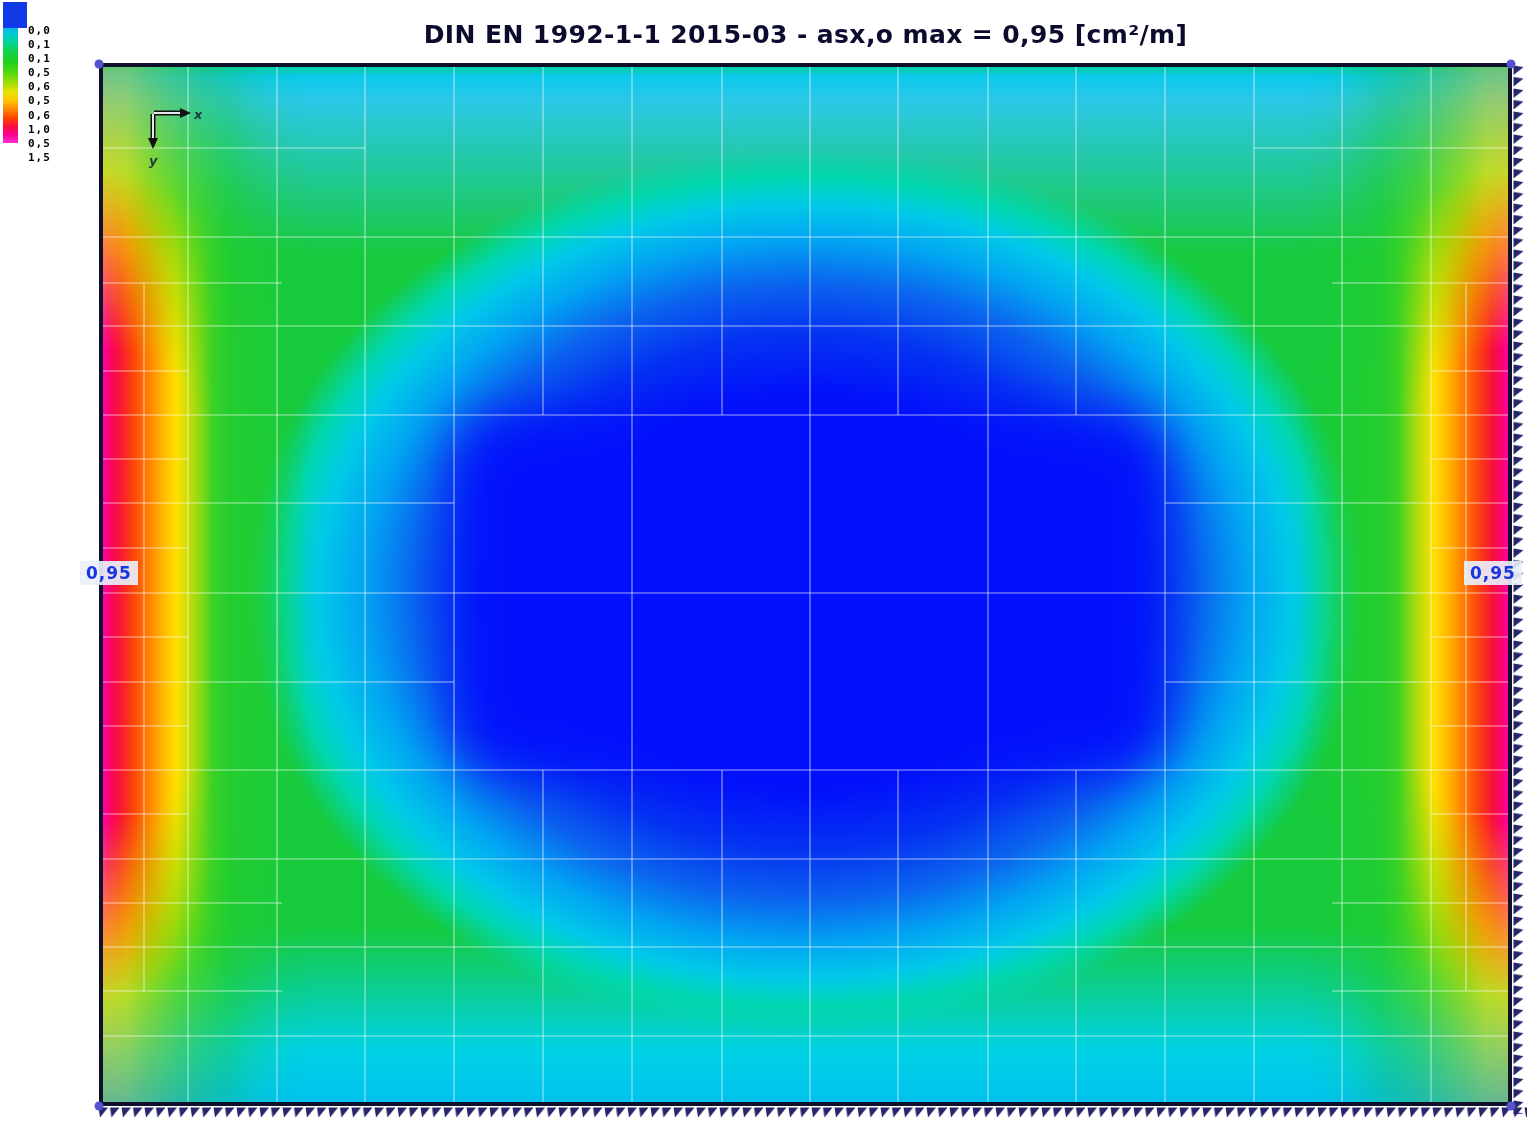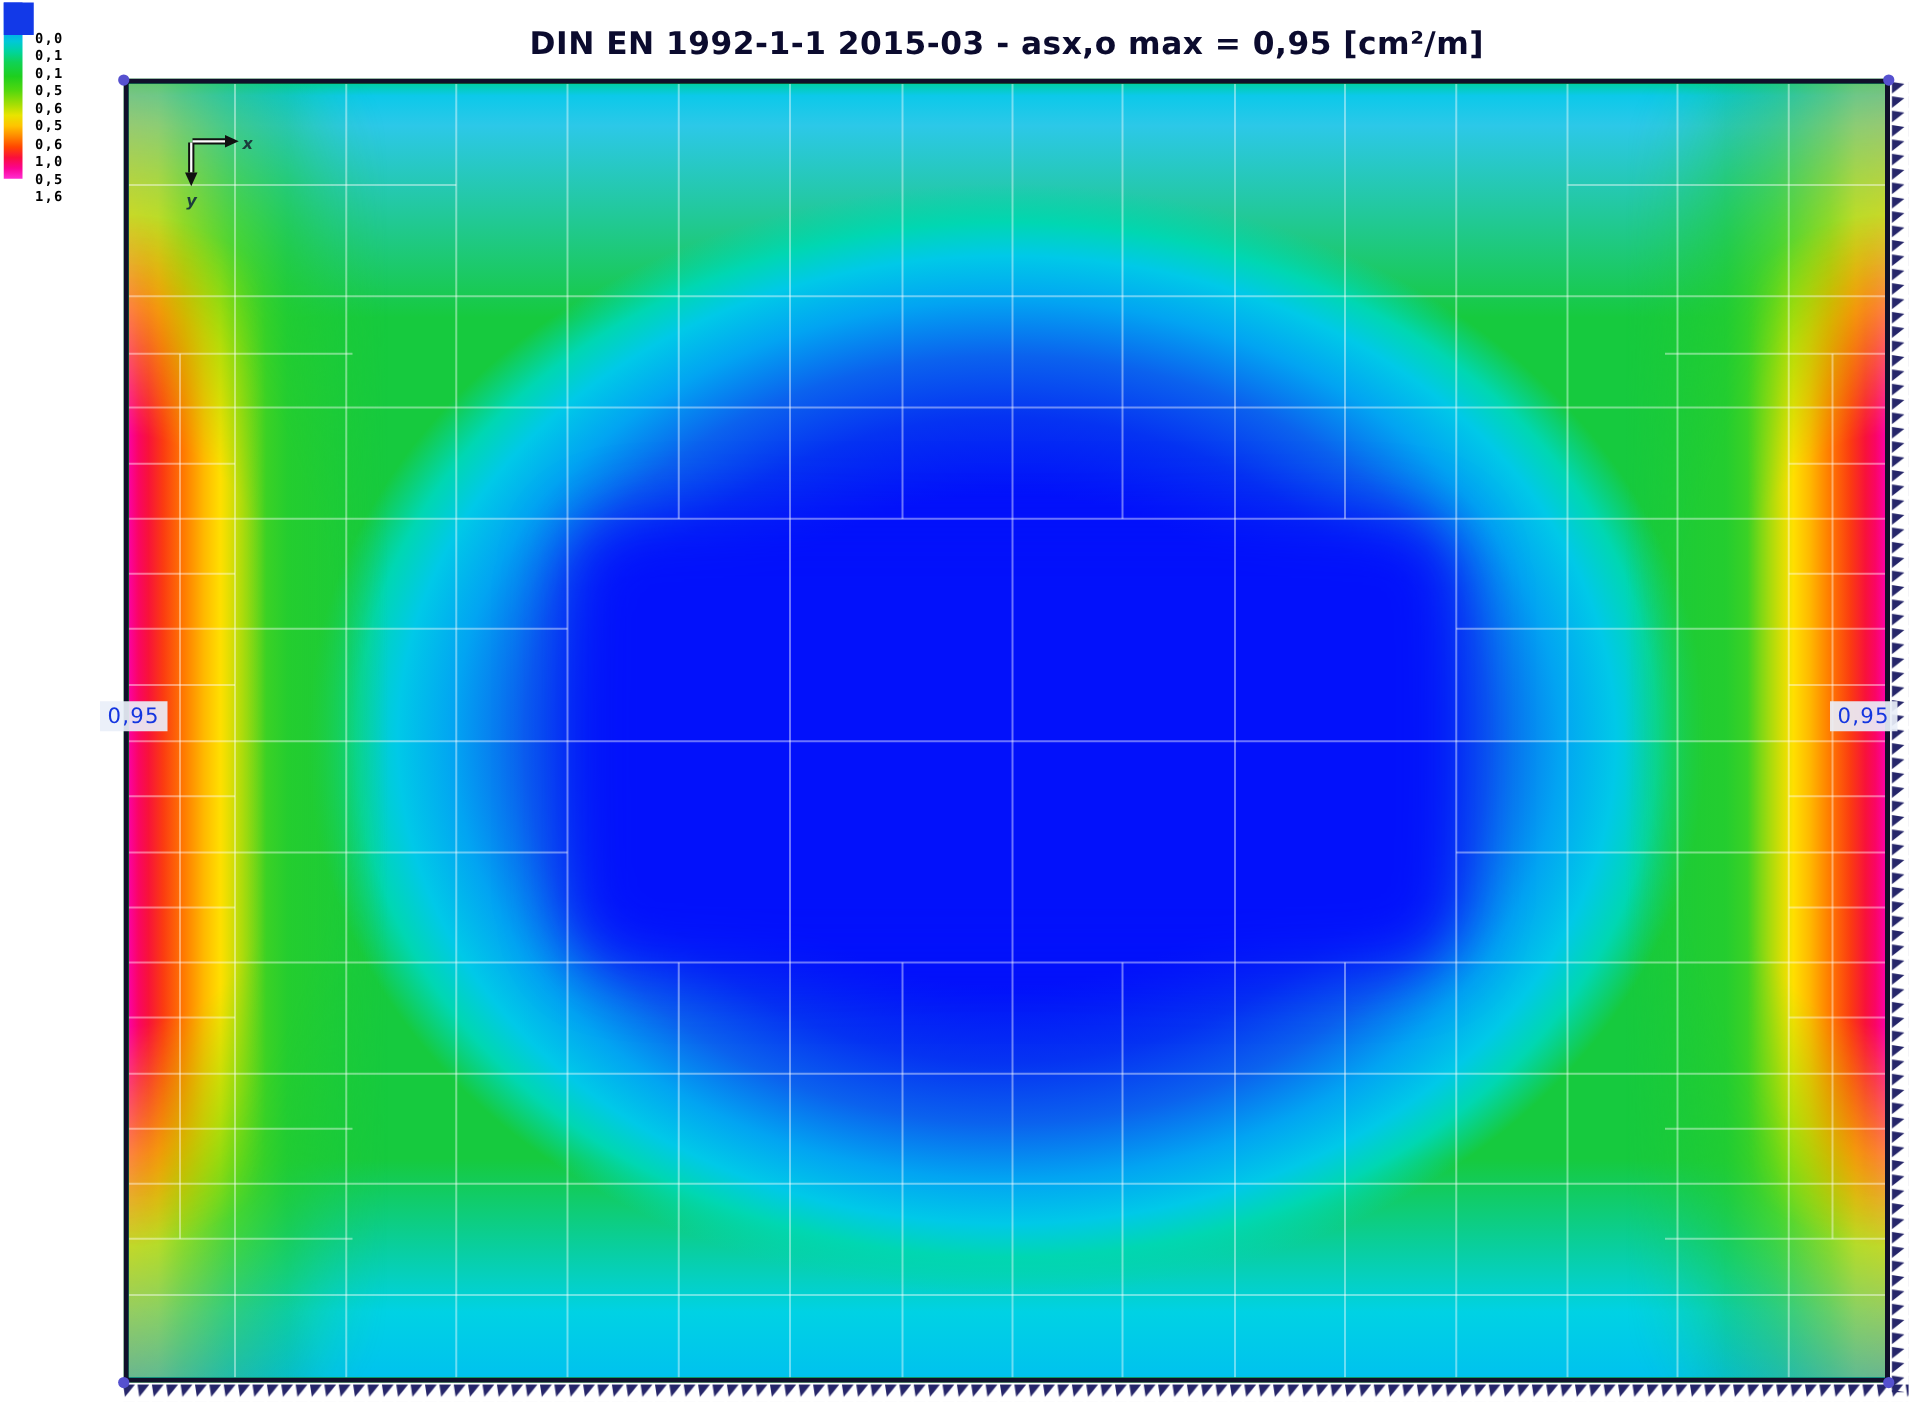--- a/index.html
+++ b/index.html
@@ -51,21 +51,21 @@
              mask-image:radial-gradient(262px 430px at 0% 50%,#000 55%,transparent 96%);}
   .bandB.right{right:0;background:linear-gradient(270deg,#fb02a2 0%,#fa0563 3%,#f8123a 6%,#fb3b11 10.5%,#ff7c00 17%,#ffb900 23%,#ffdf00 28%,rgba(255,223,0,0) 42%);
      -webkit-mask-image:radial-gradient(262px 430px at 100% 50%,#000 55%,transparent 96%);
              mask-image:radial-gradient(262px 430px at 100% 50%,#000 55%,transparent 96%);}
 
   .mesh{position:absolute;inset:0;width:100%;height:100%;}
 
   
   .node{position:absolute;width:9px;height:9px;border-radius:50%;background:#5651cf;transform:translate(-50%,-50%);}
   .hatch{position:absolute;}
-  .maxlabel{position:absolute;font-size:17px;font-weight:normal;color:#1536e0;
+  .maxlabel{position:absolute;font-size:17px;font-weight:bold;color:#1536e0;
             background:rgba(233,239,248,.92);padding:2px 6px;line-height:20px;letter-spacing:1px;}
   .axis-ind{position:absolute;left:138px;top:98px;}
 </style>
 </head>
 <body>
 
 <div class="page">
 
   <div class="title">DIN EN 1992-1-1 2015-03 - asx,o max = 0,95 [cm²/m]</div>
 
@@ -76,21 +76,21 @@
     <div class="legend-labels" id="legend-labels">
         <div class="legend-label">0,0</div>
         <div class="legend-label">0,1</div>
         <div class="legend-label">0,1</div>
         <div class="legend-label">0,5</div>
         <div class="legend-label">0,6</div>
         <div class="legend-label">0,5</div>
         <div class="legend-label">0,6</div>
         <div class="legend-label">1,0</div>
         <div class="legend-label">0,5</div>
-        <div class="legend-label">1,6</div>
+        <div class="legend-label">1,5</div>
       </div>
   </div>
 
   <div class="plot">
     <div class="layer base"></div>
     <div class="layer topband"></div>
     <div class="layer bottomband"></div>
     <div class="layer glow tl"></div>
     <div class="layer glow tr"></div>
     <div class="layer glow bl"></div>

